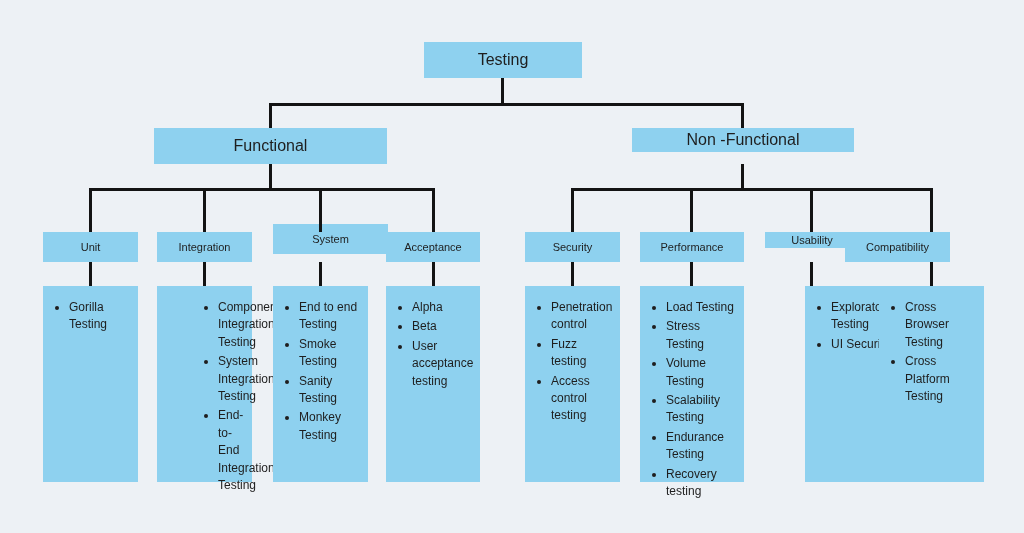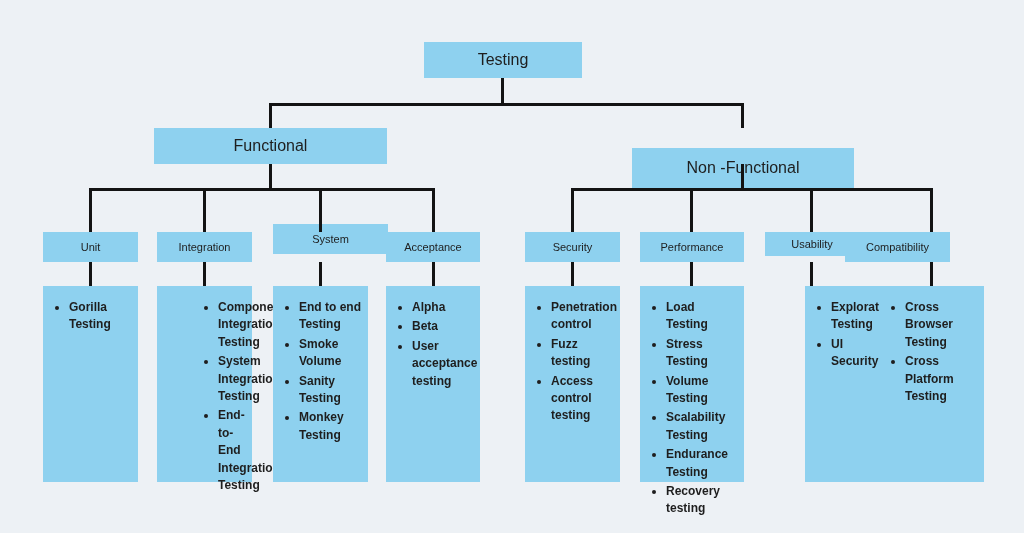--- a/index.html
+++ b/index.html
@@ -29,68 +29,67 @@
   }
   .node.lvl1, .node.lvl2 { font-size: 16px; }
   .node.lvl3 { font-size: 11px; }
   .listbox {
     position: absolute;
     background: var(--box-fill);
     padding: 13px 6px 6px 2px;
     font-size: 12px;
     line-height: 1.45;
     color: var(--text);
-    font-weight: bold;
   }
   .listbox ul {
     list-style: disc outside;
     padding-left: 24px;
     margin: 0;
   }
   .listbox li { margin-bottom: 2px; }
   .line {
     position: absolute;
     background: var(--connector);
   }
 </style>
 </head>
 <body>
 
 <div class="canvas">
 
   <div class="node lvl1" style="left:424px; top:42px; width:158px; height:36px;">Testing</div>
 
   <div class="node lvl2" style="left:154px; top:128px; width:233px; height:36px;text-align:center;">Functional</div>
-  <div class="node lvl2" style="left:632px; top:128px; width:222px; height:40px;margin-top:20px;">Non -Functional</div>
+  <div class="node lvl2" style="left:632px; top:128px; width:222px; height:24px;">Non -Functional</div>
 
   <div class="node lvl3" style="left:43px;  top:232px; width:95px;  height:30px;">Unit</div>
   <div class="node lvl3" style="left:157px; top:232px; width:95px;  height:30px;">Integration</div>
   <div class="node lvl3" style="left:273px; top:224px; width:115px;  height:30px;">System</div>
   <div class="node lvl3" style="left:386px; top:232px; width:94px;  height:30px;">Acceptance</div>
   <div class="node lvl3" style="left:525px; top:232px; width:95px;  height:30px;">Security</div>
   <div class="node lvl3" style="left:640px; top:232px; width:104px; height:30px;">Performance</div>
-  <div class="node lvl3" style="left:765px; top:232px; width:94px;  height:24px;">Usability</div>
+  <div class="node lvl3" style="left:765px; top:232px; width:94px;  height:16px;">Usability</div>
   <div class="node lvl3" style="left:845px; top:232px; width:105px; height:30px;">Compatibility</div>
 
   <div class="listbox" style="left:43px;  top:286px; width:95px;  height:196px;">
     <ul>
         <li>Gorilla Testing</li>
       </ul>
   </div>
   <div class="listbox" style="left:157px; top:286px; width:95px;  height:196px;padding-left:37px;">
     <ul>
         <li>Component Integration Testing</li>
         <li>System Integration Testing</li>
         <li>End-to-End Integration Testing</li>
       </ul>
   </div>
   <div class="listbox" style="left:273px; top:286px; width:95px;  height:196px;">
     <ul>
         <li>End to end Testing</li>
-        <li>Smoke Volume</li>
+        <li>Smoke Testing</li>
         <li>Sanity Testing</li>
         <li>Monkey Testing</li>
       </ul>
   </div>
   <div class="listbox" style="left:386px; top:286px; width:94px;  height:196px;">
     <ul>
         <li>Alpha</li>
         <li>Beta</li>
         <li>User acceptance testing</li>
       </ul>

